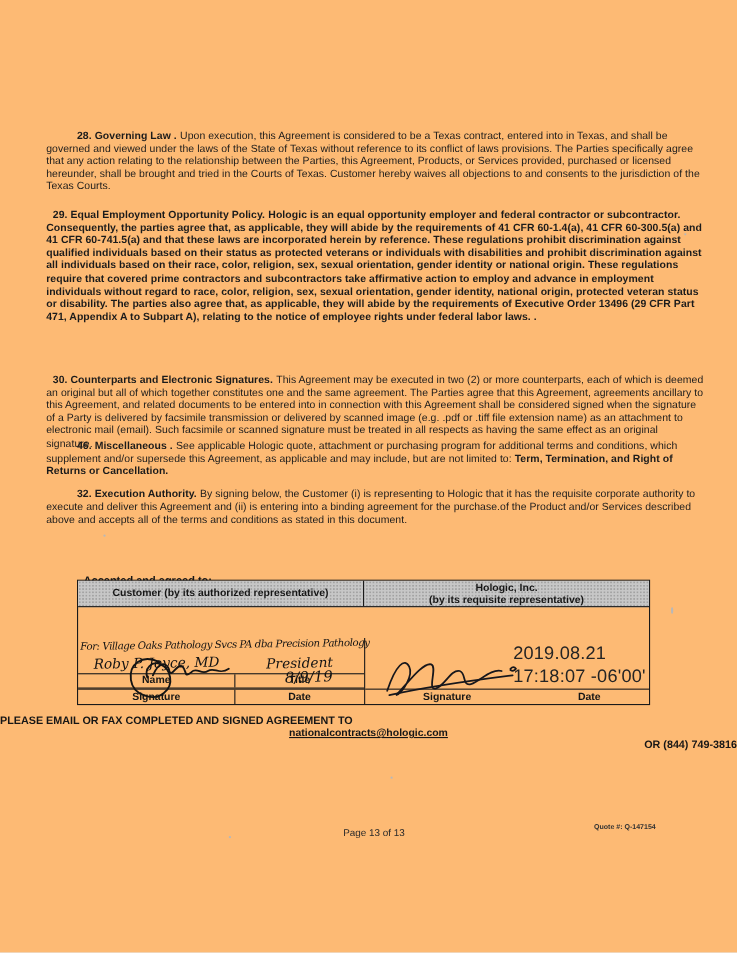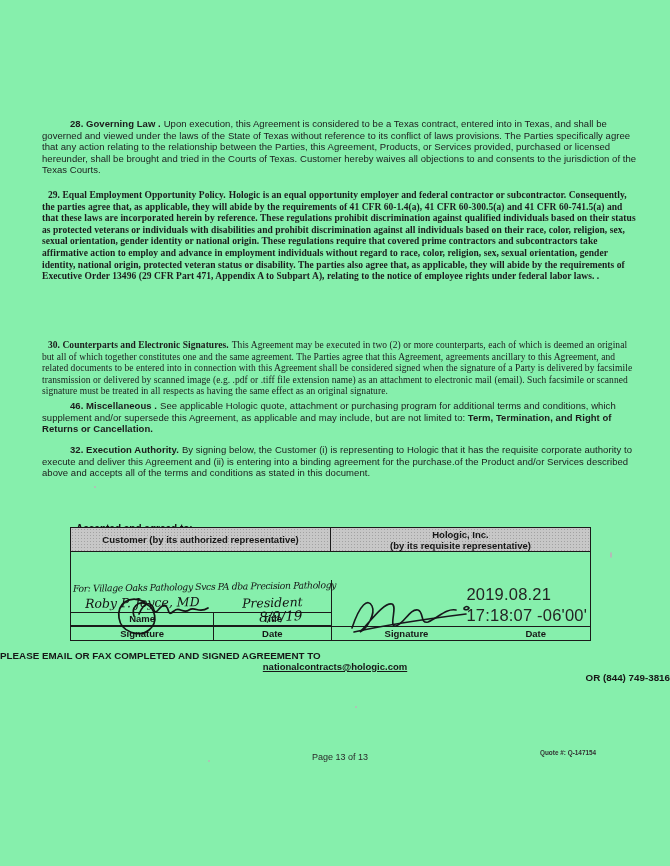--- a/index.html
+++ b/index.html
@@ -1,36 +1,36 @@
 <!DOCTYPE html>
 <html><head>
 <meta charset="utf-8">
 <style>
   html,body{margin:0;padding:0;background:#e8e8e8;}
   .page{
     position:relative;
     width:670px;height:866px;
     margin:0 auto;
-    background:#86efac;
+    background:#fdba74;
     color:#161616;
     font-family:"Liberation Sans", sans-serif;
     overflow:hidden;
   }
   
   .para{
     position:absolute;
     left:42px;width:598px;
     font-size:9.5px;line-height:11.6px;
     letter-spacing:0.05px;
     color:#1b1b1b;
     margin:0;
   }
   .para b{margin-right:3px;}
   .indent-lg{text-indent:28px;}
-  .indent-sm{text-indent:6px;font-family:Liberation Serif, serif;}
+  .indent-sm{text-indent:6px;}
   .bold-body{font-weight:bold;}
   
   .accepted{
     position:absolute;left:76px;top:511px;
     font-size:10px;font-weight:bold;text-decoration:underline;margin-top:12px;
   }
   
   .sig-table{
     position:absolute;left:70px;top:527px;width:521px;height:114px;
     border:1.6px solid #1a1a1a;

